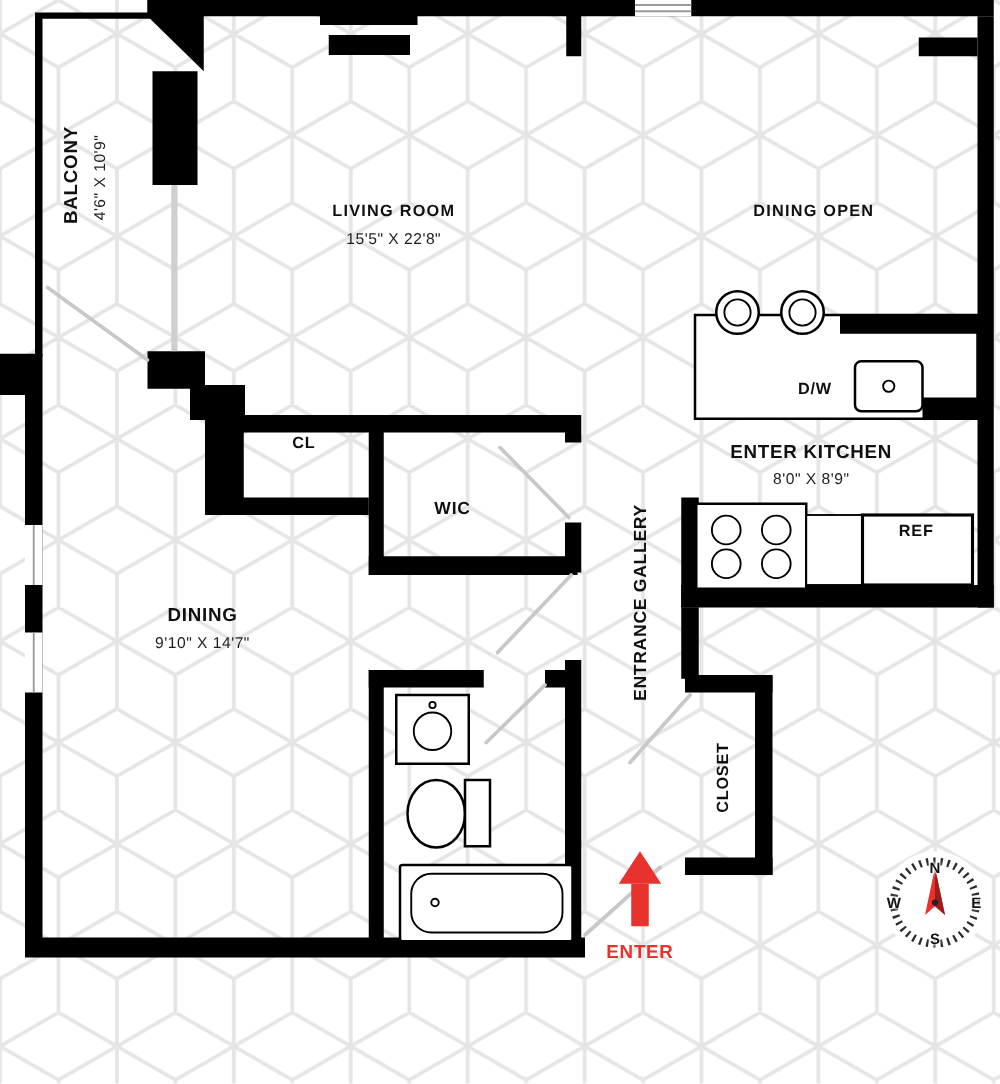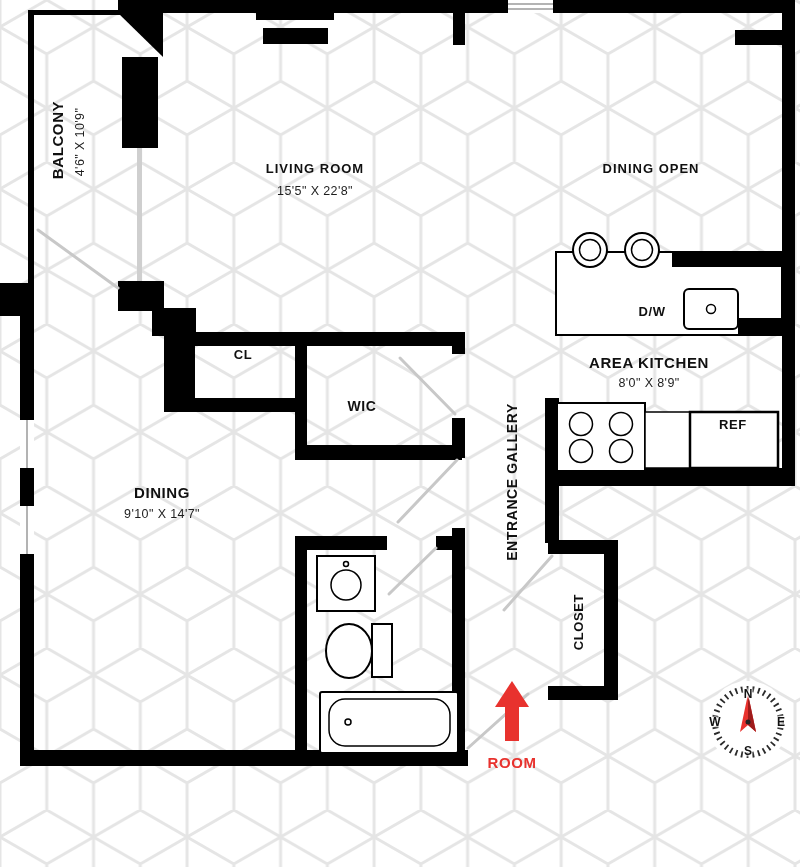--- a/index.html
+++ b/index.html
@@ -163,36 +163,36 @@
   <div class="lbl vert name" style="left:57px;top:140px">BALCONY</div>
   <div class="lbl vert dims" style="left:80px;top:142px">4'6" X 10'9"</div>
 
   <div class="lbl name lg" style="left:315px;top:168px">LIVING ROOM</div>
   <div class="lbl dims" style="left:315px;top:191px">15'5" X 22'8"</div>
 
   <div class="lbl name lg" style="left:651px;top:168px">DINING OPEN</div>
 
   <div class="lbl name sm" style="left:652px;top:311px">D/W</div>
 
-  <div class="lbl name" style="left:649px;top:362px">AREA KITCHEN</div>
+  <div class="lbl name" style="left:649px;top:362px">ENTER KITCHEN</div>
   <div class="lbl dims" style="left:649px;top:383px">8'0" X 8'9"</div>
 
   <div class="lbl name sm" style="left:733px;top:424px">REF</div>
 
   <div class="lbl name sm" style="left:243px;top:354px">CL</div>
 
   <div class="lbl name md" style="left:362px;top:406px">WIC</div>
 
   <div class="lbl name" style="left:162px;top:492px">DINING</div>
   <div class="lbl dims" style="left:162px;top:514px">9'10" X 14'7"</div>
 
   <div class="lbl vert name md" style="left:512px;top:482px">ENTRANCE GALLERY</div>
 
   <div class="lbl vert name sm" style="left:578px;top:622px">CLOSET</div>
 
-  <div class="lbl name red" style="left:512px;top:762px">ROOM</div>
+  <div class="lbl name red" style="left:512px;top:762px">ENTER</div>
 
   <div class="compass-letter" style="left:748px;top:694px">N</div>
   <div class="compass-letter" style="left:715px;top:722px">W</div>
   <div class="compass-letter" style="left:748px;top:751px">S</div>
   <div class="compass-letter" style="left:781px;top:722px">E</div>
 
 </div>
 
 </body></html>

